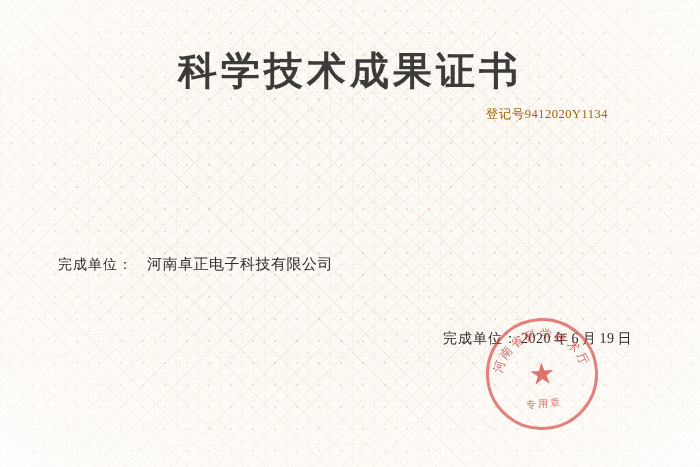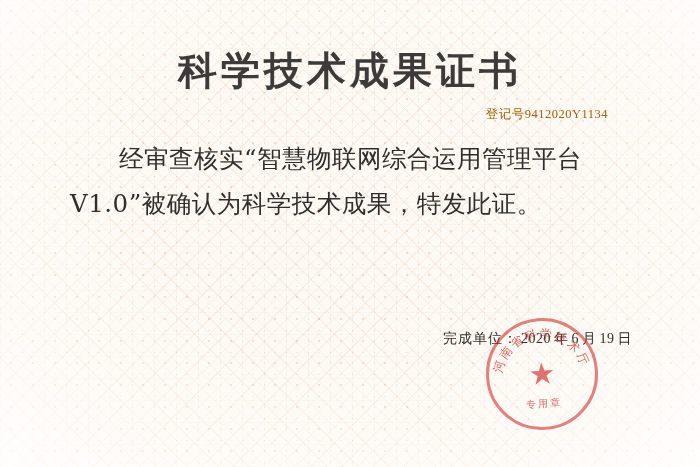--- a/index.html
+++ b/index.html
@@ -187,22 +187,24 @@
   <div class="bg-vignette"></div>
 
   <div class="content">
 
     <div class="cert-title">科学技术成果证书</div>
 
     <div class="reg-no">
       <span>登记号</span><span>9412020Y1134</span>
     </div>
 
-    <div class="body-text">经审查核实“智慧物联网综合运用管理平台 V1.0”被确认为科学技术成果，特发此证。</div>
-
+
+    <div class="unit-row">
+      <span class="unit-label">完成单位：</span><span class="unit-value">河南卓正电子科技有限公司</span>
+    </div>
 
     <div class="issue-block">
       <div class="issue-line">
         <span class="lbl">完成单位：</span><span class="num">2020</span><span>年</span><span class="num">6</span><span>月</span><span class="num">19</span><span>日</span>
       </div>
     </div>
 
     <div class="seal">
       <div class="seal-inner">
         <svg class="seal-arc" viewBox="0 0 106 106">

